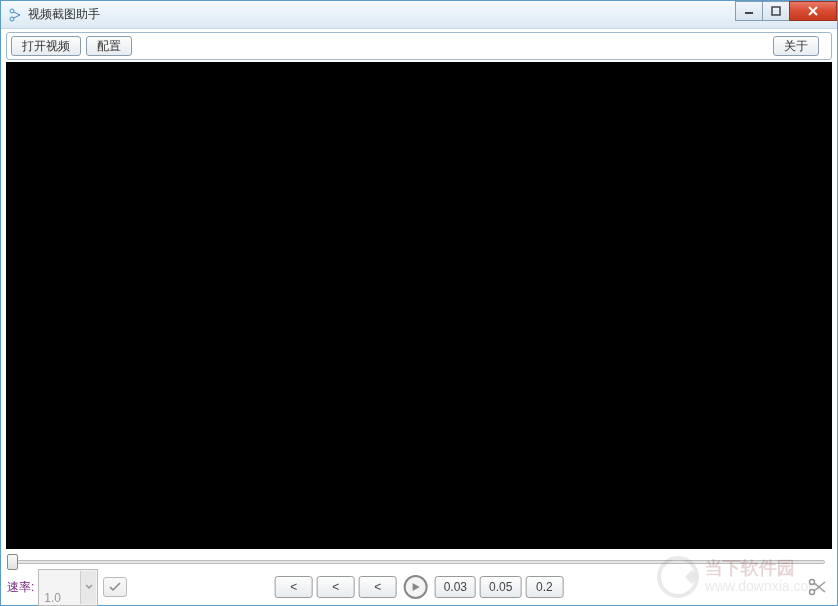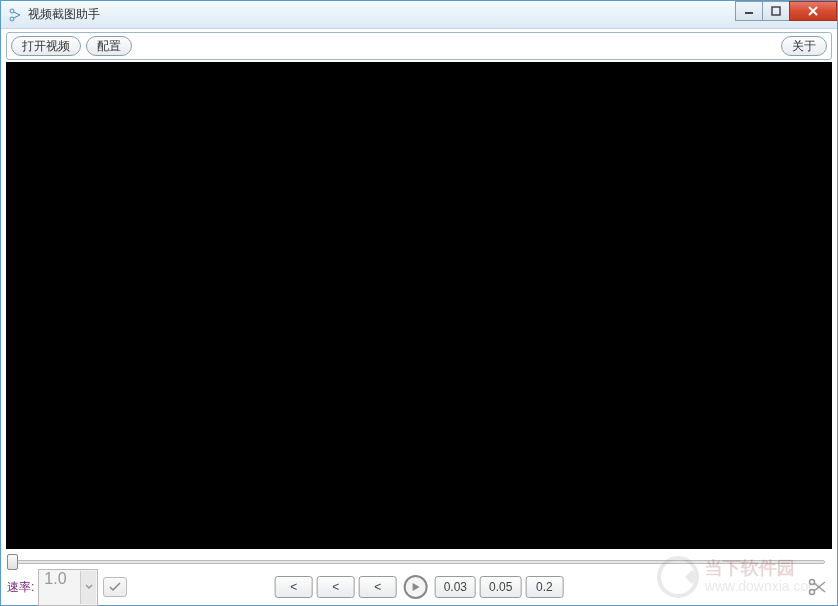--- a/index.html
+++ b/index.html
@@ -72,21 +72,21 @@
       margin: 3px 5px 2px 5px;
       display: flex;
       align-items: center;
       padding: 0 4px;
     }
     .tb-btn {
       height: 20px;
       padding: 0 10px;
       border: 1px solid #8a9db0;
       background: linear-gradient(to bottom, #fdfdfd, #e7ecef);
-      border-radius: 10px;
+      border-radius: 3px;
       font-size: 12px;
       color: #333;
       margin-right: 5px;
       cursor: default;
       display: flex;
       align-items: center;
     }
     .tb-spacer { flex: 1; }
     .video-area {
       flex: 1;
@@ -129,24 +129,24 @@
       color: #701a75;
       font-size: 12px;
       margin-right: 4px;
     }
     .speed-combo {
       width: 60px;
       height: 37px;
       border: 1px solid #bbb;
       background: #f4f4f4;
       display: flex;
-      align-items: flex-start;
+      align-items: flex-end;
       padding-left: 5px;
       color: #999;
-      font-size: 16px;
+      font-size: 12px;
       position: relative;
     }
     .speed-combo-arrow {
       position: absolute;
       right: 1px;
       top: 1px;
       bottom: 1px;
       width: 16px;
       background: #e8e8e8;
       border-left: 1px solid #ccc;
@@ -275,21 +275,21 @@
             <line x1="10" y1="1" x2="2" y2="9" stroke="#fff" stroke-width="2"></line>
           </svg>
       </div>
     </div>
   </div>
 
   <div class="toolbar">
     <div class="tb-btn">打开视频</div>
     <div class="tb-btn">配置</div>
     <div class="tb-spacer"></div>
-    <div class="tb-btn" style="margin-right:0">关于</div>
+    <div class="tb-btn" style="margin-right:8px">关于</div>
   </div>
 
   <div class="video-area"></div>
 
   <div class="slider-row">
     <div class="slider-track"></div>
     <div class="slider-thumb"></div>
   </div>
 
   <div class="bottom-row">

